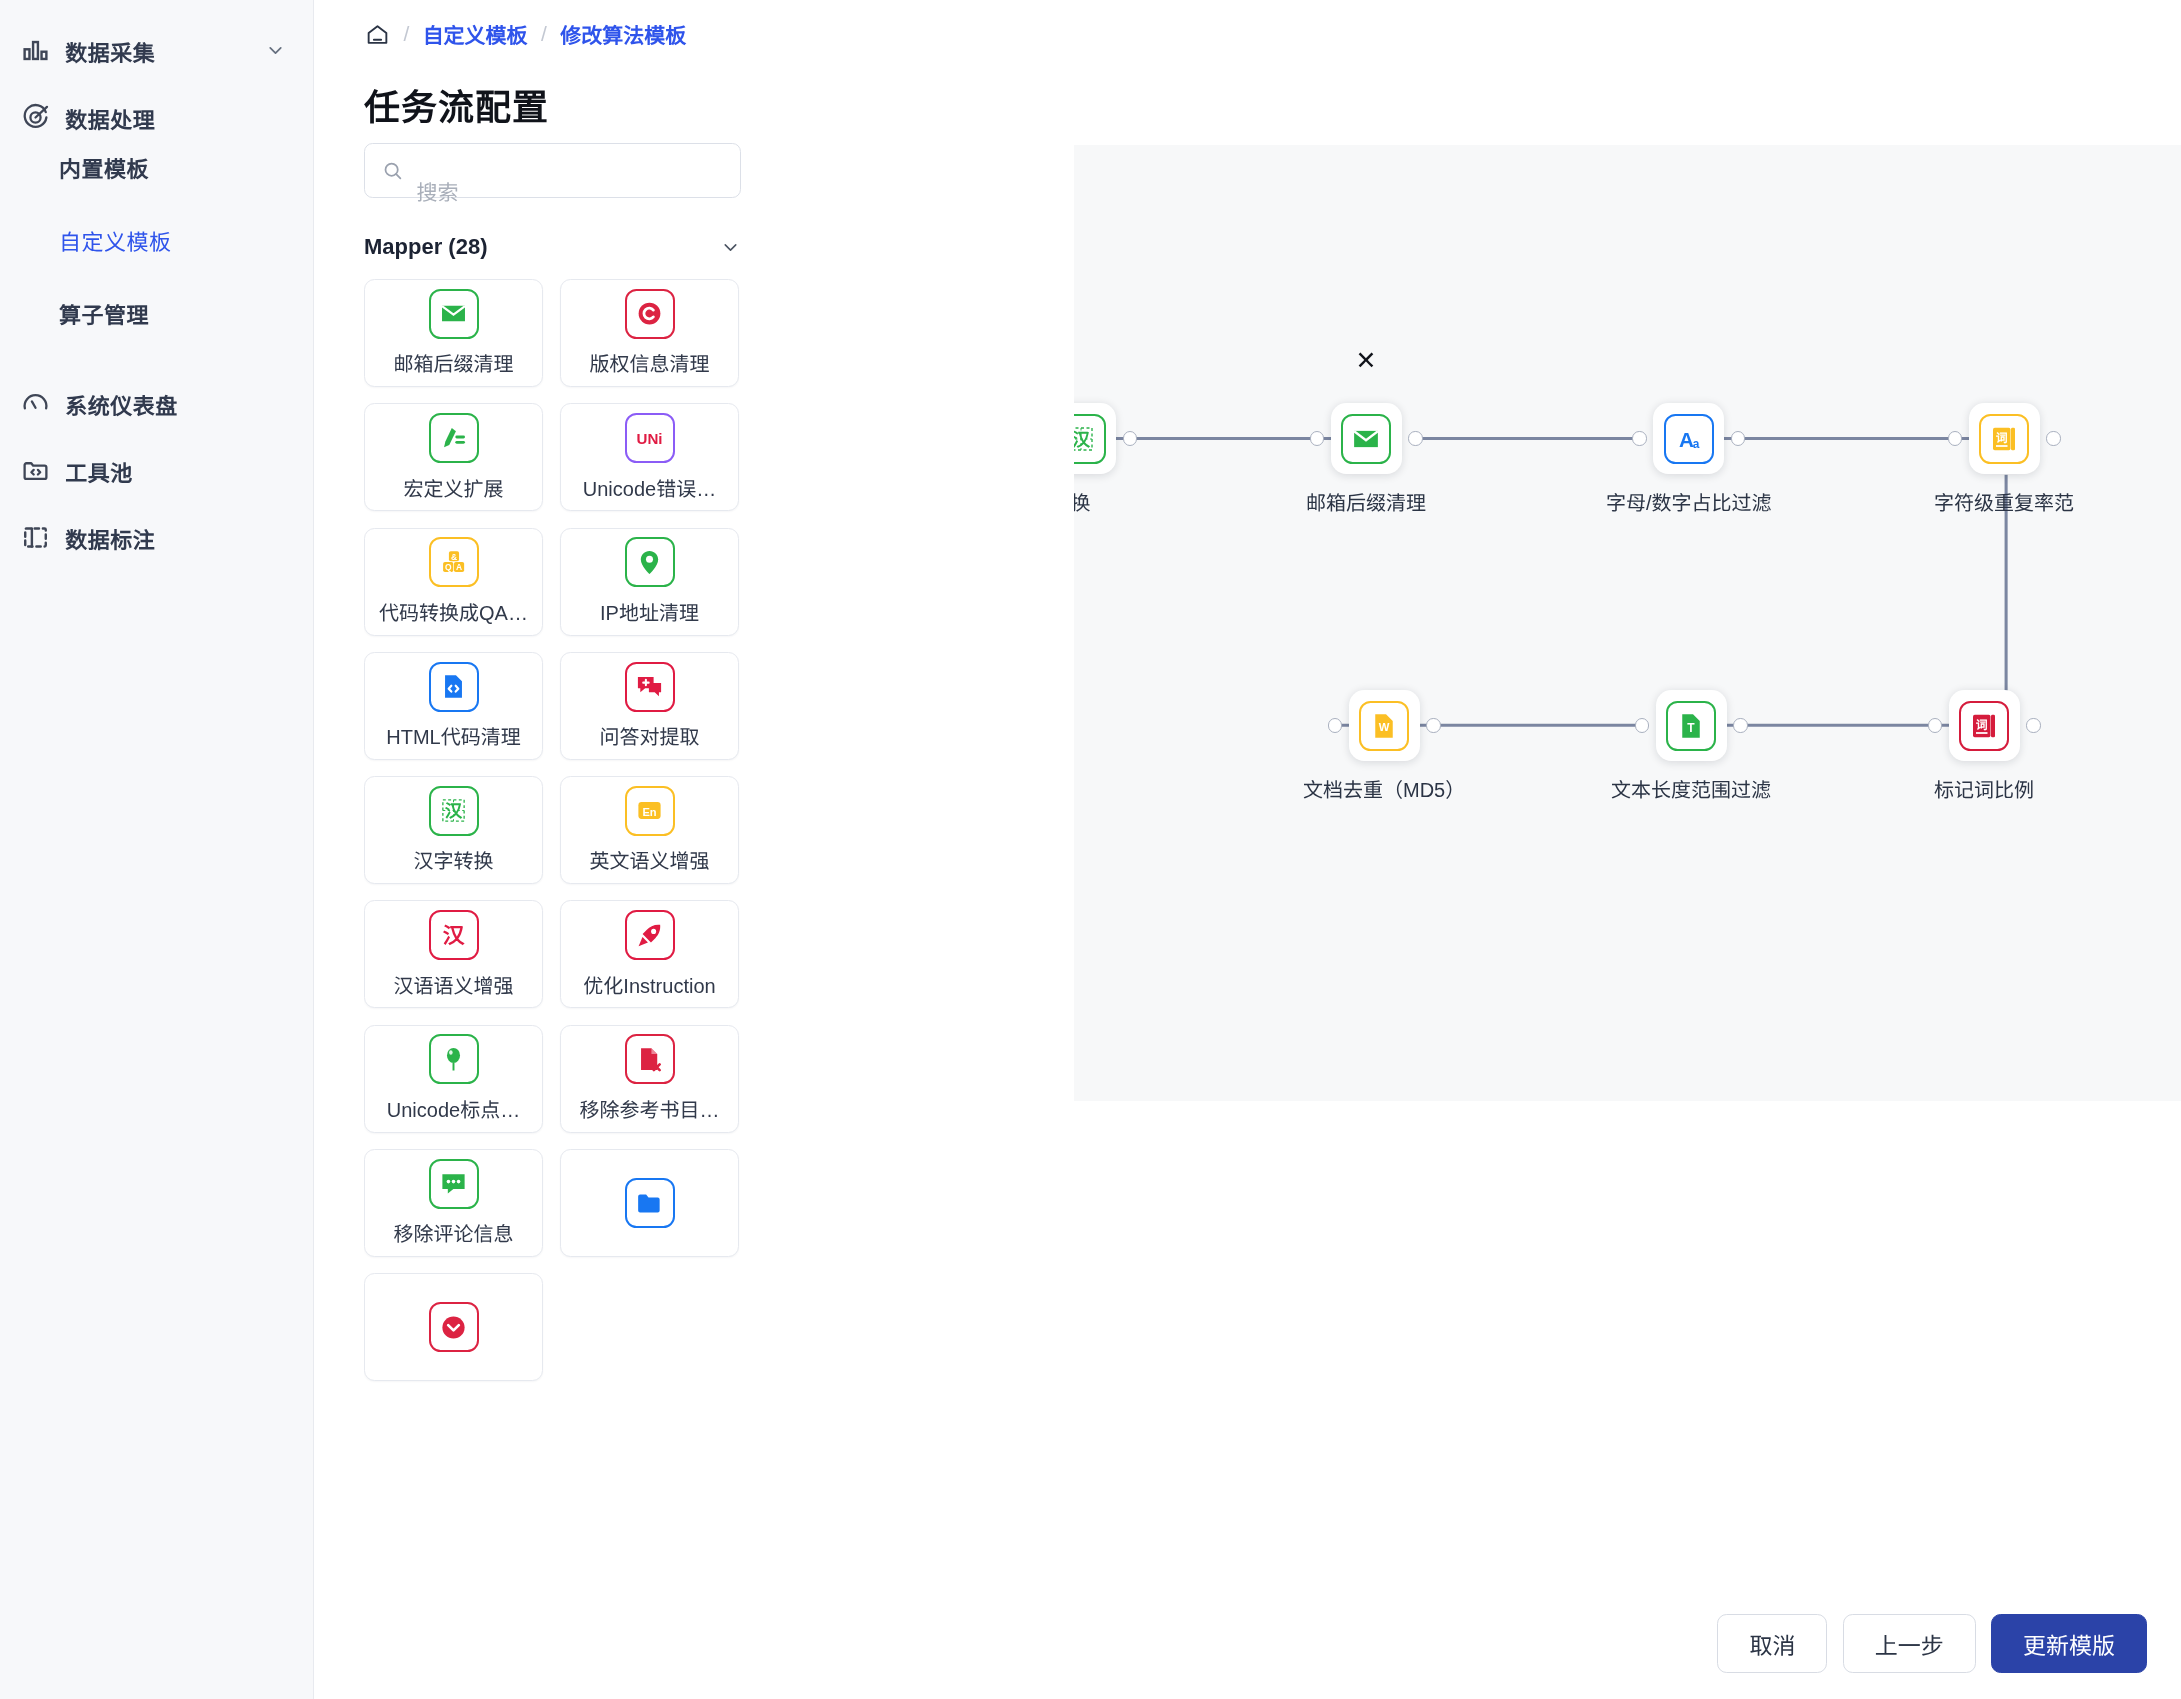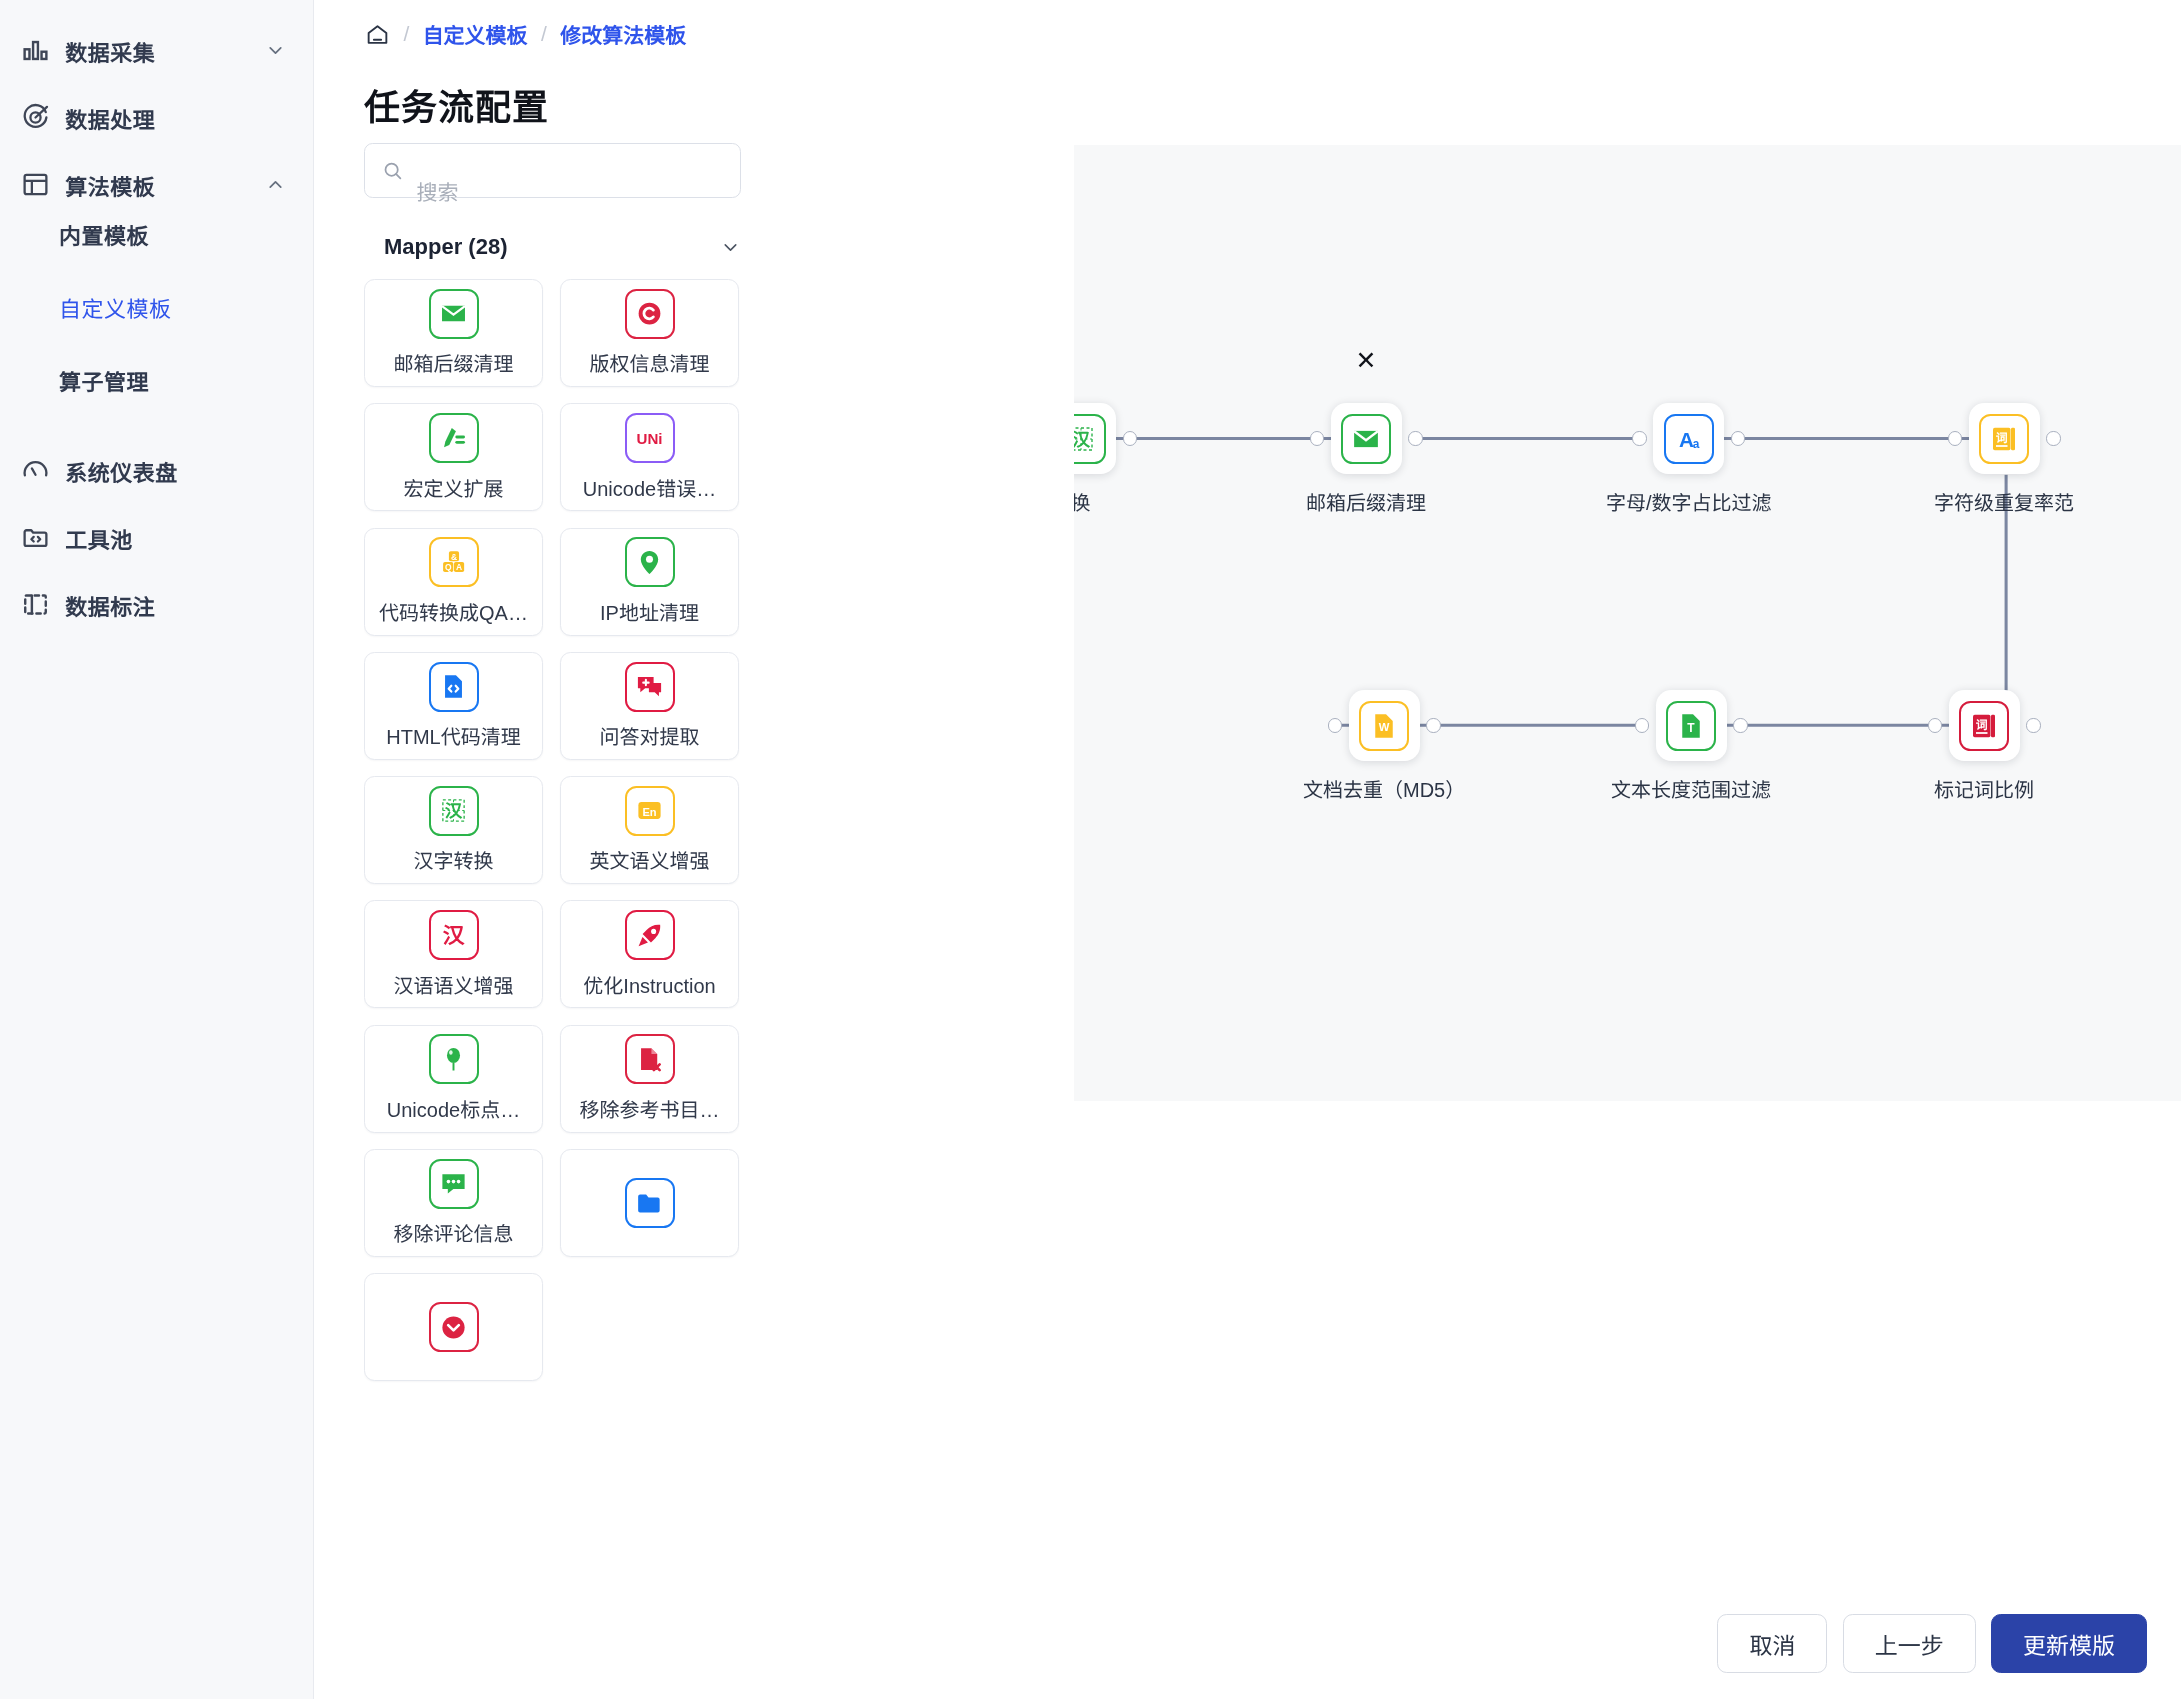--- a/index.html
+++ b/index.html
@@ -74,21 +74,21 @@
     border:none;outline:none;font-size:21px;color:#2b3445;flex:1 1 auto;
     font-family:"Liberation Sans","DejaVu Sans",sans-serif; background:transparent;margin-top:44px;
   }
   .search-box input::placeholder { color:#A9AFBA; }
 
   .group-head {
     width: 377px; margin-top: 36px;
     display:flex; align-items:center; justify-content:space-between;
     cursor:pointer;
   }
-  .group-head .gh-title { font-size:22px; font-weight:700; color:#1C2333;margin-left:20px; }
+  .group-head .gh-title { font-size:22px; font-weight:700; color:#1C2333; }
   .group-head .gh-chev { width:21px;height:21px;color:#4b5462; }
 
   .card-grid {
     width: 386px; margin-top: 19px;
     display:grid; grid-template-columns: repeat(2, 179px); gap: 16.3px 17px;
   }
   .op-card {
     width:179px; height:108px;
     background:#fff; border:1px solid #E6E9EF; border-radius:10.5px;
     box-shadow: 0 1px 1.9px rgba(16,24,40,.04);
@@ -183,35 +183,20 @@
       <span class="nv-ico">
         <svg viewBox="0 0 24 24" fill="none" stroke="currentColor" stroke-width="1.9" stroke-linecap="round">
             <path d="M20.5 7.5A9 9 0 1 0 21 12"></path>
             <circle cx="12" cy="12" r="4.2"></circle>
             <path d="M21.5 3.2 12 12"></path>
           </svg>
       </span>
       <span class="nv-label">数据处理</span>
     </div>
 
-    <div class="nav-item">
-      <span class="nv-ico">
-        <svg viewBox="0 0 24 24" fill="none" stroke="currentColor" stroke-width="1.9">
-            <rect x="3" y="4" width="18" height="16" rx="1.6"></rect>
-            <line x1="3" y1="9" x2="21" y2="9"></line>
-            <line x1="9" y1="9" x2="9" y2="20"></line>
-          </svg>
-      </span>
-      <span class="nv-label">算法模板</span>
-      <span class="nv-chev">
-        <svg viewBox="0 0 24 24" fill="none" stroke="currentColor" stroke-width="2" stroke-linecap="round" stroke-linejoin="round">
-            <polyline points="6 15 12 9 18 15"></polyline>
-          </svg>
-      </span>
-    </div>
 
     <div class="sub-item">
       <span class="sb-label">内置模板</span>
     </div>
     <div class="sub-item active">
       <span class="sb-label">自定义模板</span>
     </div>
     <div class="sub-item">
       <span class="sb-label">算子管理</span>
     </div>

